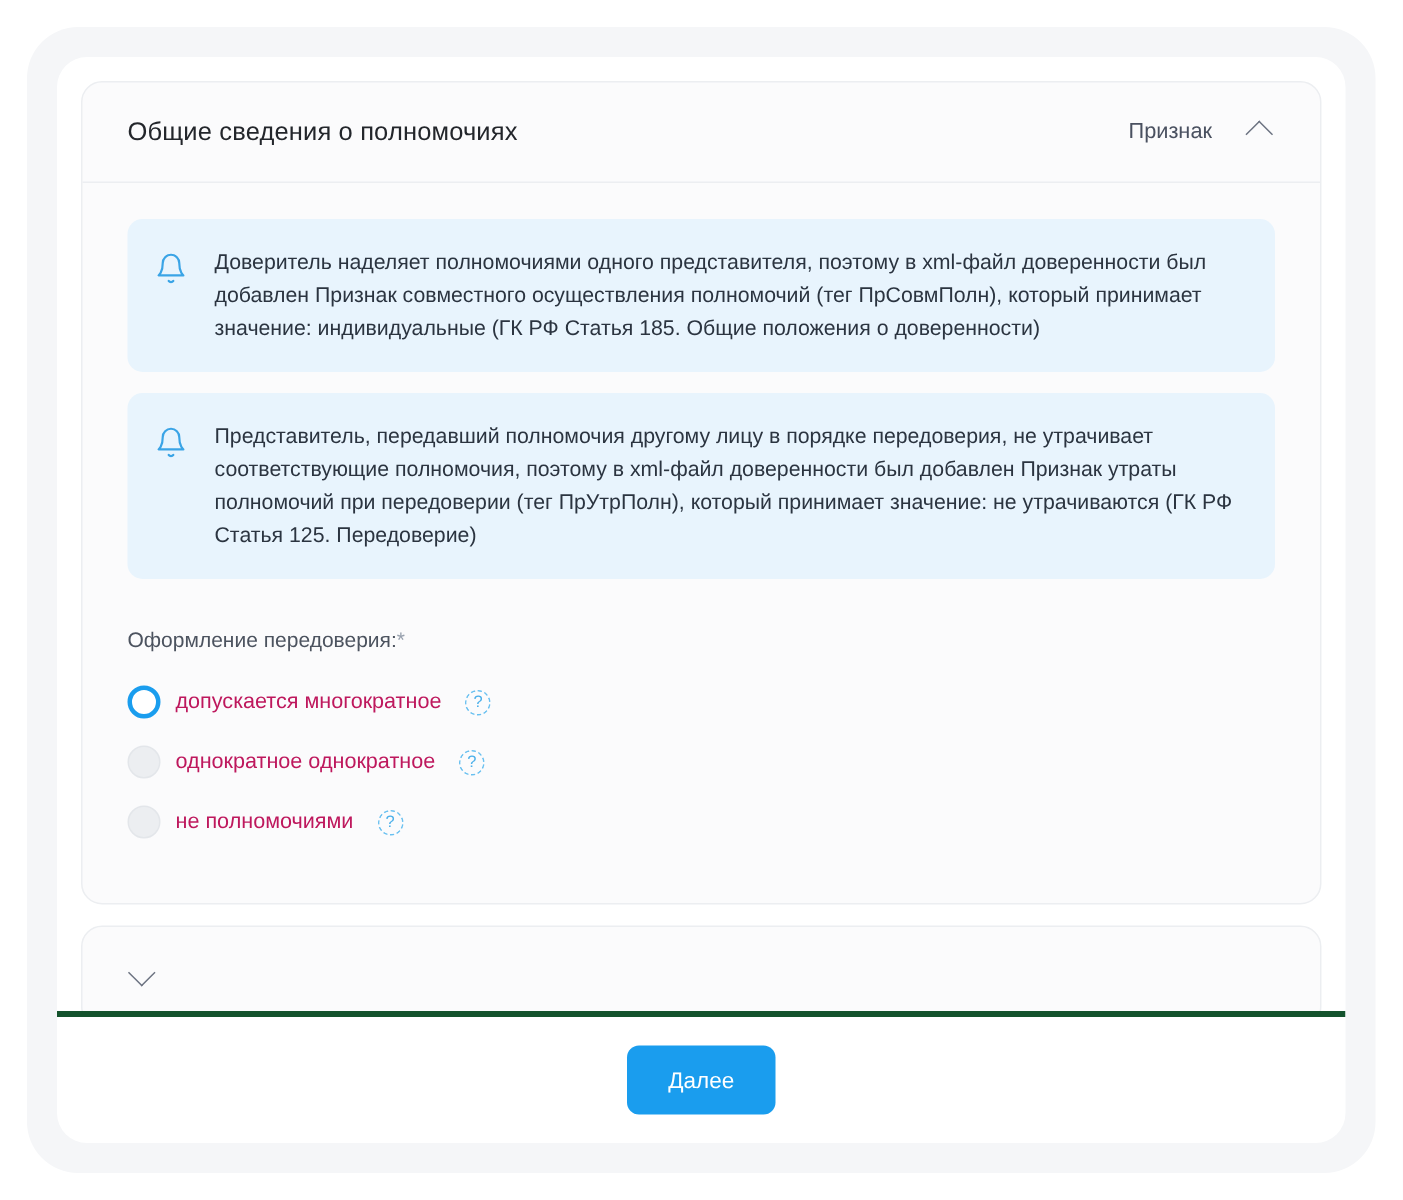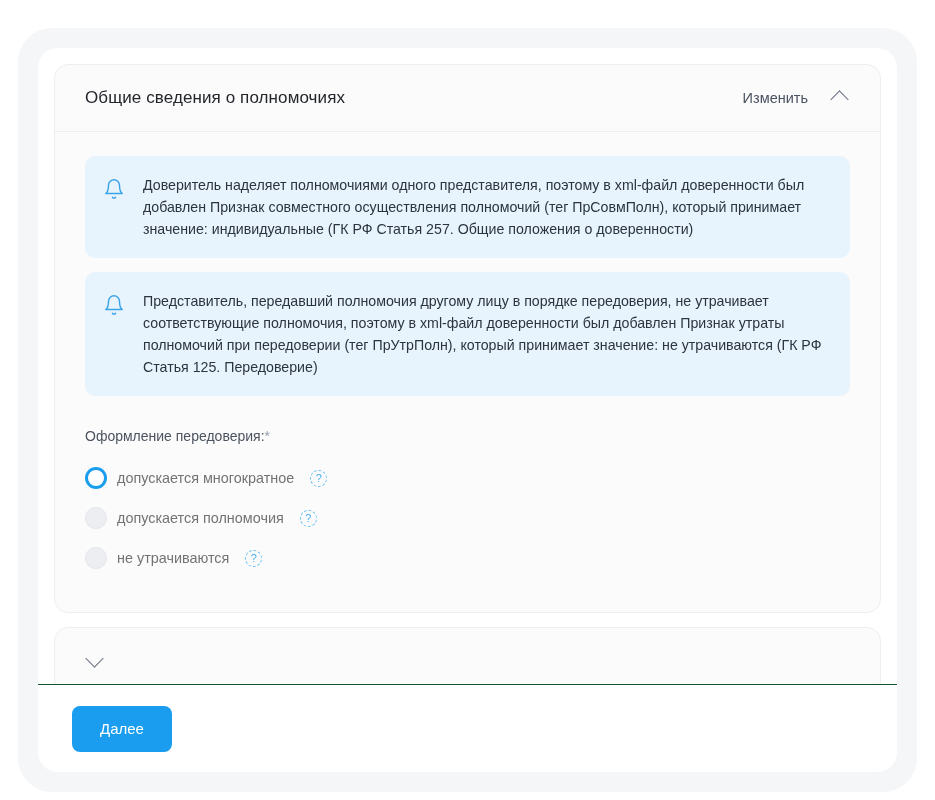--- a/index.html
+++ b/index.html
@@ -12,21 +12,21 @@
     height: 800px;
     font-family: "Liberation Sans", sans-serif;
     -webkit-font-smoothing: antialiased;
   }
 
   .screen {
     position: relative;
     width: 935px;
     height: 800px;
     box-sizing: border-box;
-    padding: 28px 18px 18px 18px;
+    padding: 18px 18px 18px 18px;
   }
 
   
   .device {
     position: relative;
     width: 899px;
     height: 764px;
     border-radius: 34px;
     background: #f5f6f8;
     box-sizing: border-box;
@@ -193,45 +193,45 @@
     width: 8px;
     height: 8px;
     margin-left: -4px;
     margin-top: -4px;
     border-radius: 50%;
     background: #ffffff;
   }
 
   .radio-label {
     font-size: 14.4px;
-    color: #737373;
+    color: #be185d;
   }
 
   .help {
     width: 17px;
     height: 17px;
     border-radius: 50%;
     border: 1.4px dashed #69c0f0;
     color: #4cb0ea;
     font-size: 11px;
     line-height: 15px;
     text-align: center;
     margin-left: 6px;
     cursor: pointer;
     box-sizing: border-box;
   }
 
   
   .window-footer {
     flex: 0 0 auto;
     height: 88px;
-    border-top: 1px solid #14532d;
+    border-top: 4px solid #14532d;
     display: flex;
     align-items: center;
-    justify-content: flex-start;
+    justify-content: center;
     padding: 0 34px;
     box-sizing: border-box;
   }
 
   .btn-primary {
     background: #1a9dee;
     color: #ffffff;
     border: none;
     border-radius: 8px;
     font-family: "Liberation Sans", sans-serif;
@@ -247,36 +247,36 @@
 <div class="screen">
   <div class="device">
     <div class="window">
 
       <div class="window-body">
 
         <div class="card">
           <div class="card-header">
             <div class="card-title">Общие сведения о полномочиях</div>
             <div class="card-header-right">
-              <span class="edit-link">Изменить</span>
+              <span class="edit-link">Признак</span>
               <span class="chev"></span>
             </div>
           </div>
           <div class="card-divider"></div>
 
           <div class="card-content">
 
             <div class="notice">
               <div class="notice-icon">
                 <svg width="22" height="22" viewBox="0 0 24 24" fill="none" stroke="#3aa4e6" stroke-width="1.6" stroke-linecap="round" stroke-linejoin="round">
                   <path d="M18 8a6 6 0 1 0-12 0c0 7-3 9-3 9h18s-3-2-3-9"></path>
                   <path d="M13.7 21a2 2 0 0 1-3.4 0"></path>
                 </svg>
               </div>
-              <div class="notice-text">Доверитель наделяет полномочиями одного представителя, поэтому в xml-файл доверенности был добавлен Признак совместного осуществления полномочий (тег ПрСовмПолн), который принимает значение: индивидуальные (ГК РФ Статья 257. Общие положения о доверенности)</div>
+              <div class="notice-text">Доверитель наделяет полномочиями одного представителя, поэтому в xml-файл доверенности был добавлен Признак совместного осуществления полномочий (тег ПрСовмПолн), который принимает значение: индивидуальные (ГК РФ Статья 185. Общие положения о доверенности)</div>
             </div>
 
             <div class="notice">
               <div class="notice-icon">
                 <svg width="22" height="22" viewBox="0 0 24 24" fill="none" stroke="#3aa4e6" stroke-width="1.6" stroke-linecap="round" stroke-linejoin="round">
                   <path d="M18 8a6 6 0 1 0-12 0c0 7-3 9-3 9h18s-3-2-3-9"></path>
                   <path d="M13.7 21a2 2 0 0 1-3.4 0"></path>
                 </svg>
               </div>
               <div class="notice-text">Представитель, передавший полномочия другому лицу в порядке передоверия, не утрачивает соответствующие полномочия, поэтому в xml-файл доверенности был добавлен Признак утраты полномочий при передоверии (тег ПрУтрПолн), который принимает значение: не утрачиваются (ГК РФ Статья 125. Передоверие)</div>
@@ -289,27 +289,27 @@
             <div class="radio-list">
 
               <div class="radio-row">
                 <span class="radio checked"></span>
                 <span class="radio-label">допускается многократное</span>
                 <span class="help">?</span>
               </div>
 
               <div class="radio-row">
                 <span class="radio"></span>
-                <span class="radio-label">допускается полномочия</span>
+                <span class="radio-label">однократное однократное</span>
                 <span class="help">?</span>
               </div>
 
               <div class="radio-row">
                 <span class="radio"></span>
-                <span class="radio-label">не утрачиваются</span>
+                <span class="radio-label">не полномочиями</span>
                 <span class="help">?</span>
               </div>
 
             </div>
           </div>
         </div>
 
         <div class="card">
           <div class="card-header">
             <div class="card-header-right">

